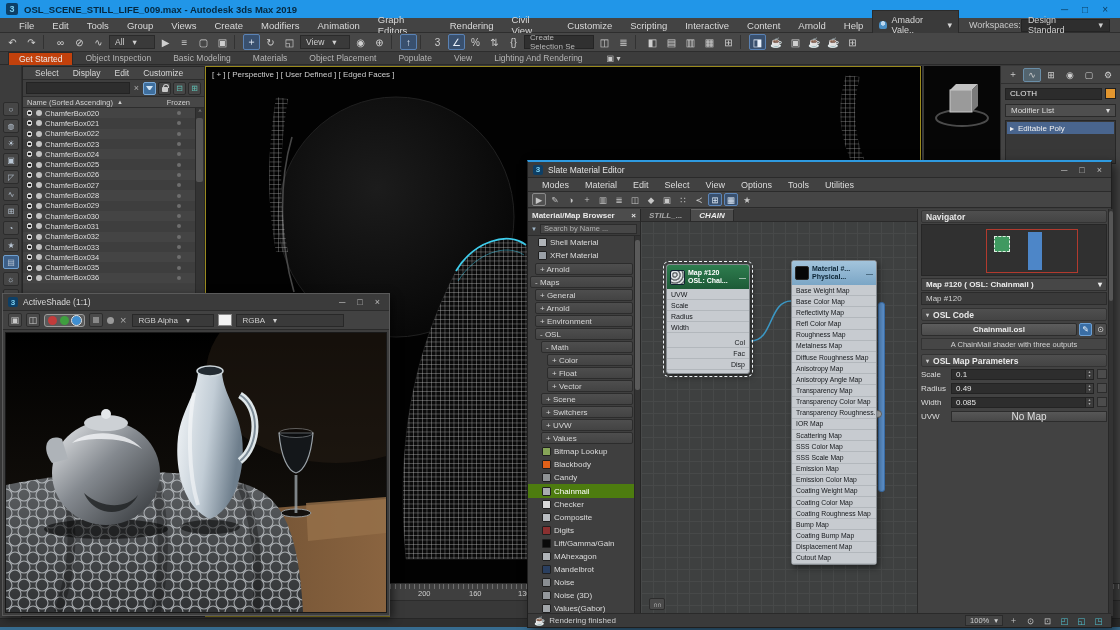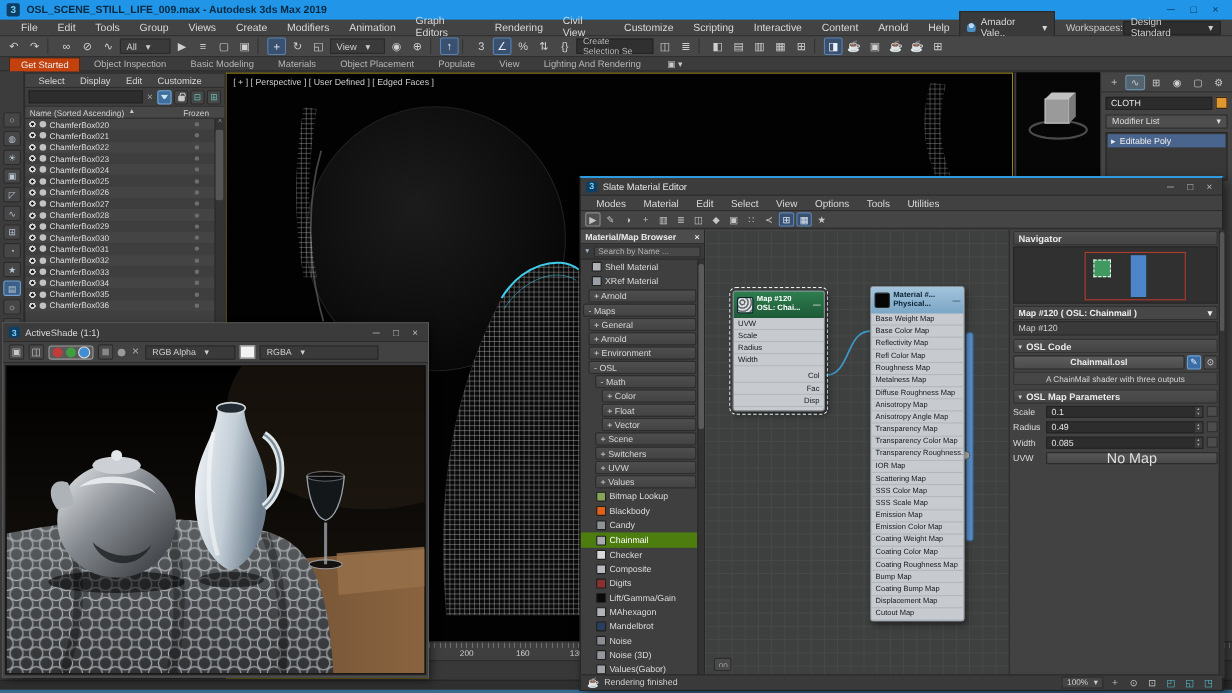--- a/index.html
+++ b/index.html
@@ -204,21 +204,21 @@
   .minibtn{width:13px;height:13px;background:#4d4d4d;border:1px solid #2c2c2c;border-radius:2px;display:flex;align-items:center;justify-content:center;font-size:8px;color:#d6d6d6}
   .minibtn.bluebtn{background:#3a6ea5;border-color:#6b9fd4;color:#eaf2fa}
   .caption{height:12px;margin-top:1px;background:#464646;border:1px solid #333;display:flex;align-items:center;justify-content:center;
            font-size:7.5px;color:#d2d2d2}
   .prow{height:14px;display:flex;align-items:center;gap:3px;font-size:8px;color:#dcdcdc}
   .plabel{width:27px}
   .pfield{flex:1;height:11px;background:#2d2d2d;border:1px solid #232323;display:flex;align-items:center;padding:0 4px;color:#e4e4e4;position:relative}
   .spin{position:absolute;right:0;top:0;width:8px;height:100%;background:#3c3c3c;border-left:1px solid #232323;
         display:flex;flex-direction:column;align-items:center;justify-content:center;font-size:4px;color:#aaa;line-height:1}
   .pside{width:10px;height:10px;background:#4c4c4c;border:1px solid #2c2c2c}
-  .nomap{flex:1;height:11px;background:linear-gradient(#575757,#484848);border:1px solid #2c2c2c;display:flex;align-items:center;justify-content:center;font-size:13px;color:#e0e0e0}
+  .nomap{flex:1;height:11px;background:linear-gradient(#575757,#484848);border:1px solid #2c2c2c;display:flex;align-items:center;justify-content:center;font-size:10px;color:#e0e0e0}
   .oslbanner{height:40px;margin-top:3px;border:1px solid #222;position:relative;display:flex;align-items:center;gap:6px;padding:0 6px;
      background:
        repeating-radial-gradient(circle at 20% 60%,#c9c9c9 0 2px,#5f5f5f 4px,#9a9a9a 7px,#6e6e6e 10px),
        repeating-radial-gradient(circle at 70% 30%,#bdbdbd 0 3px,#585858 6px,#8f8f8f 9px);
      background-blend-mode:multiply}
   .osllogo{font-weight:bold;font-style:italic;font-size:19px;color:#1c1c1c;text-shadow:0 0 2px #eee;letter-spacing:-1px}
   .osltext{font-weight:bold;font-size:10.5px;color:#f4f4f4;text-shadow:1px 1px 1px #111}
   .rscroll{position:absolute;right:0;top:0;width:5px;height:407px;background:#333;border-left:1px solid #282828}
   .rthumb{position:absolute;right:0;top:2px;width:4px;height:90px;background:#565656;border-radius:2px}
 
@@ -953,20 +953,24 @@
               <span>Coating Bump Map</span>
             </div>
             <div class="nrow ins matrow">
               <span>Displacement Map</span>
             </div>
             <div class="nrow ins matrow">
               <span>Cutout Map</span>
             </div>
         </div>
 
+        <div class="ntabs">
+          <span class="ntab">STILL_...</span>
+          <span class="ntab active">CHAIN</span>
+        </div>
         <div class="binoc">
             <span>∩∩</span>
           </div>
       </div>
 
       <div class="rpanel">
         <div class="rollhead">
           <span>Navigator</span>
         </div>
         <div class="navcanvas">

